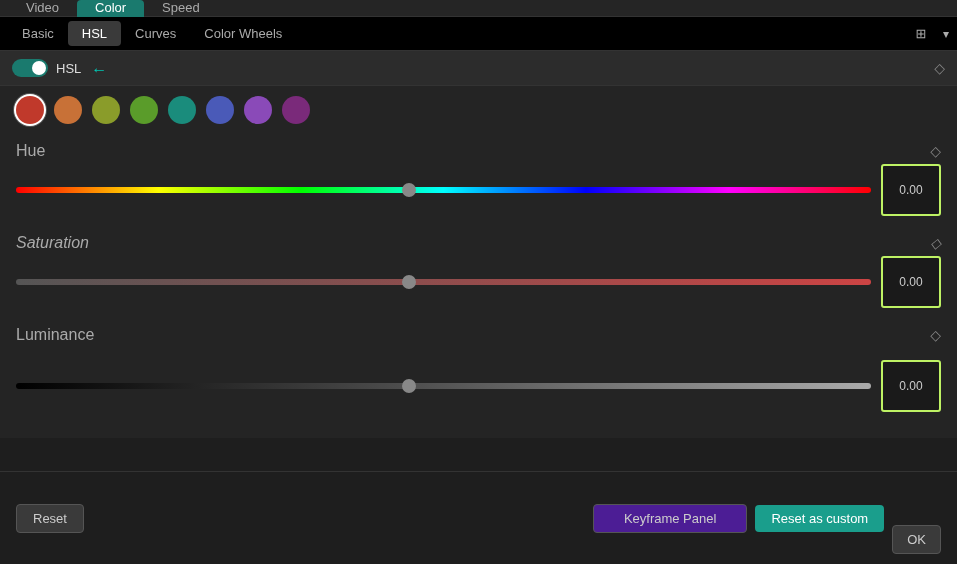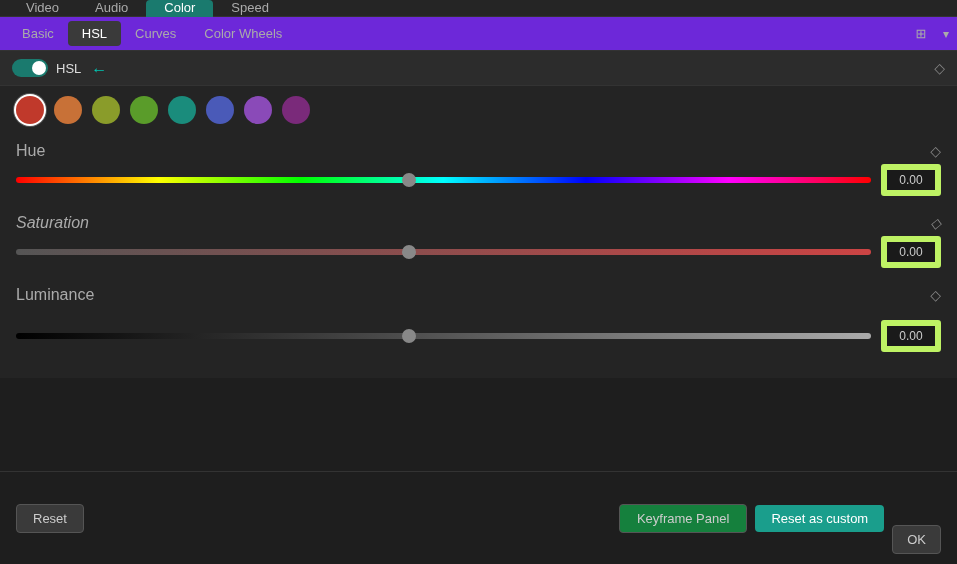--- a/index.html
+++ b/index.html
@@ -30,21 +30,21 @@
     .top-tab.active {
       color: #fff;
       background: #1a7a6e;
       border-radius: 4px 4px 0 0;
     }
 
     
     .sub-tabs {
       display: flex;
       align-items: center;
-      background: #6d28d9;
+      background: #000000;
       border-bottom: 1px solid #333;
       padding: 4px 8px;
     }
     .sub-tab {
       padding: 5px 14px;
       cursor: pointer;
       color: #aaa;
       border-radius: 4px;
     }
     .sub-tab.active {
@@ -173,25 +173,25 @@
       border-radius: 50%;
       position: absolute;
       top: 50%;
       transform: translate(-50%, -50%);
       cursor: pointer;
       z-index: 2;
     }
     .slider-value {
       width: 60px;
       background: #1a1a1a;
-      border: 6px solid #bef264;
+      border: 2px solid #bef264;
       border-radius: 3px;
       color: #ccc;
       text-align: center;
-      padding: 3px 6px;
+      padding: 17px 6px;
       font-size: 12px;
       margin-left: 10px;
       flex-shrink: 0;
     }
     .diamond-small {
       color: #888;
       font-size: 14px;
       margin-left: 6px;
       flex-shrink: 0;
     }
@@ -230,25 +230,25 @@
       padding: 6px 16px;
       cursor: pointer;
       font-size: 13px;
     }
     .bottom-right {
       display: flex;
       align-items: center;
       gap: 8px;
     }
     .keyframe-btn {
-      background: #15803d;
+      background: #4c1d95;
       border: 1px solid #555;
       border-radius: 4px;
       color: #ccc;
-      padding: 6px 17px;
+      padding: 6px 30px;
       cursor: pointer;
       font-size: 13px;
     }
     .save-custom-btn {
       background: #1a9e8c;
       border: none;
       border-radius: 4px;
       color: #fff;
       padding: 6px 16px;
       cursor: pointer;
@@ -263,21 +263,20 @@
       cursor: pointer;
       font-size: 13px;
       margin-top: 43px;
     }
   </style>
 </head>
 <body>
 
 <div class="top-tabs">
   <div class="top-tab">Video</div>
-  <div class="top-tab">Audio</div>
   <div class="top-tab active">Color</div>
   <div class="top-tab">Speed</div>
 </div>
 
 <div class="sub-tabs">
   <div class="sub-tab">Basic</div>
   <div class="sub-tab active">HSL</div>
   <div class="sub-tab">Curves</div>
   <div class="sub-tab">Color Wheels</div>
   <div class="sub-tabs-right">

